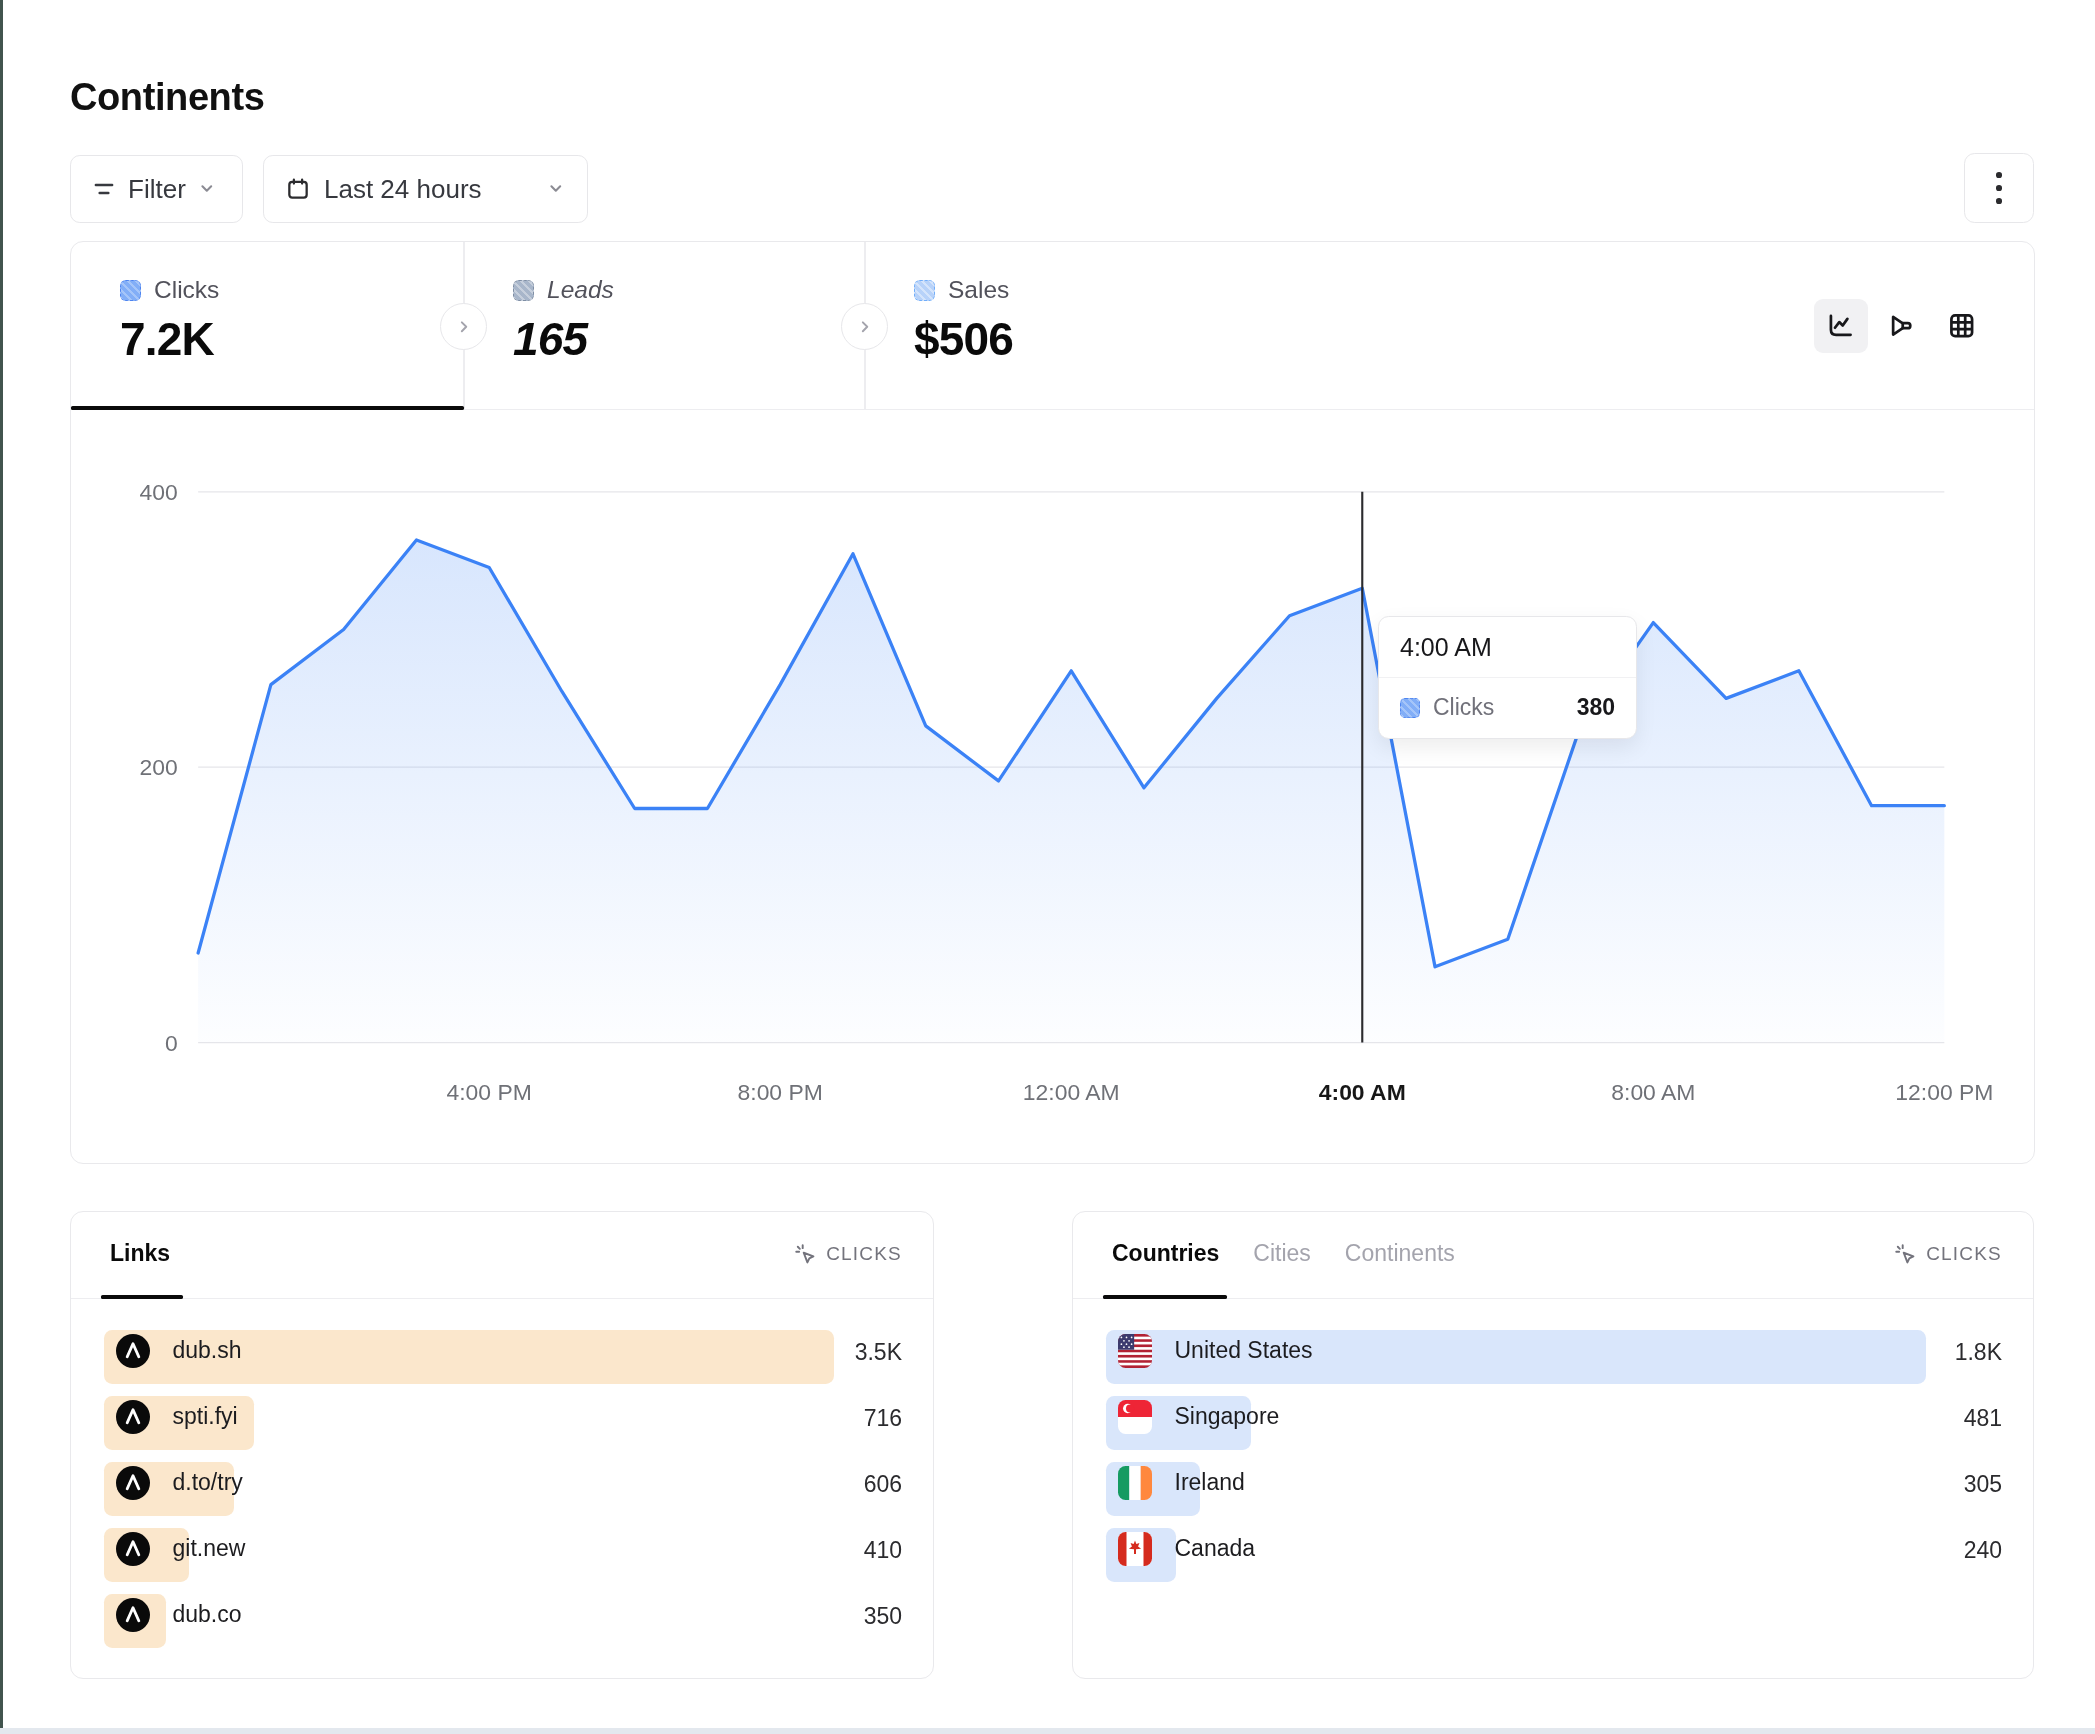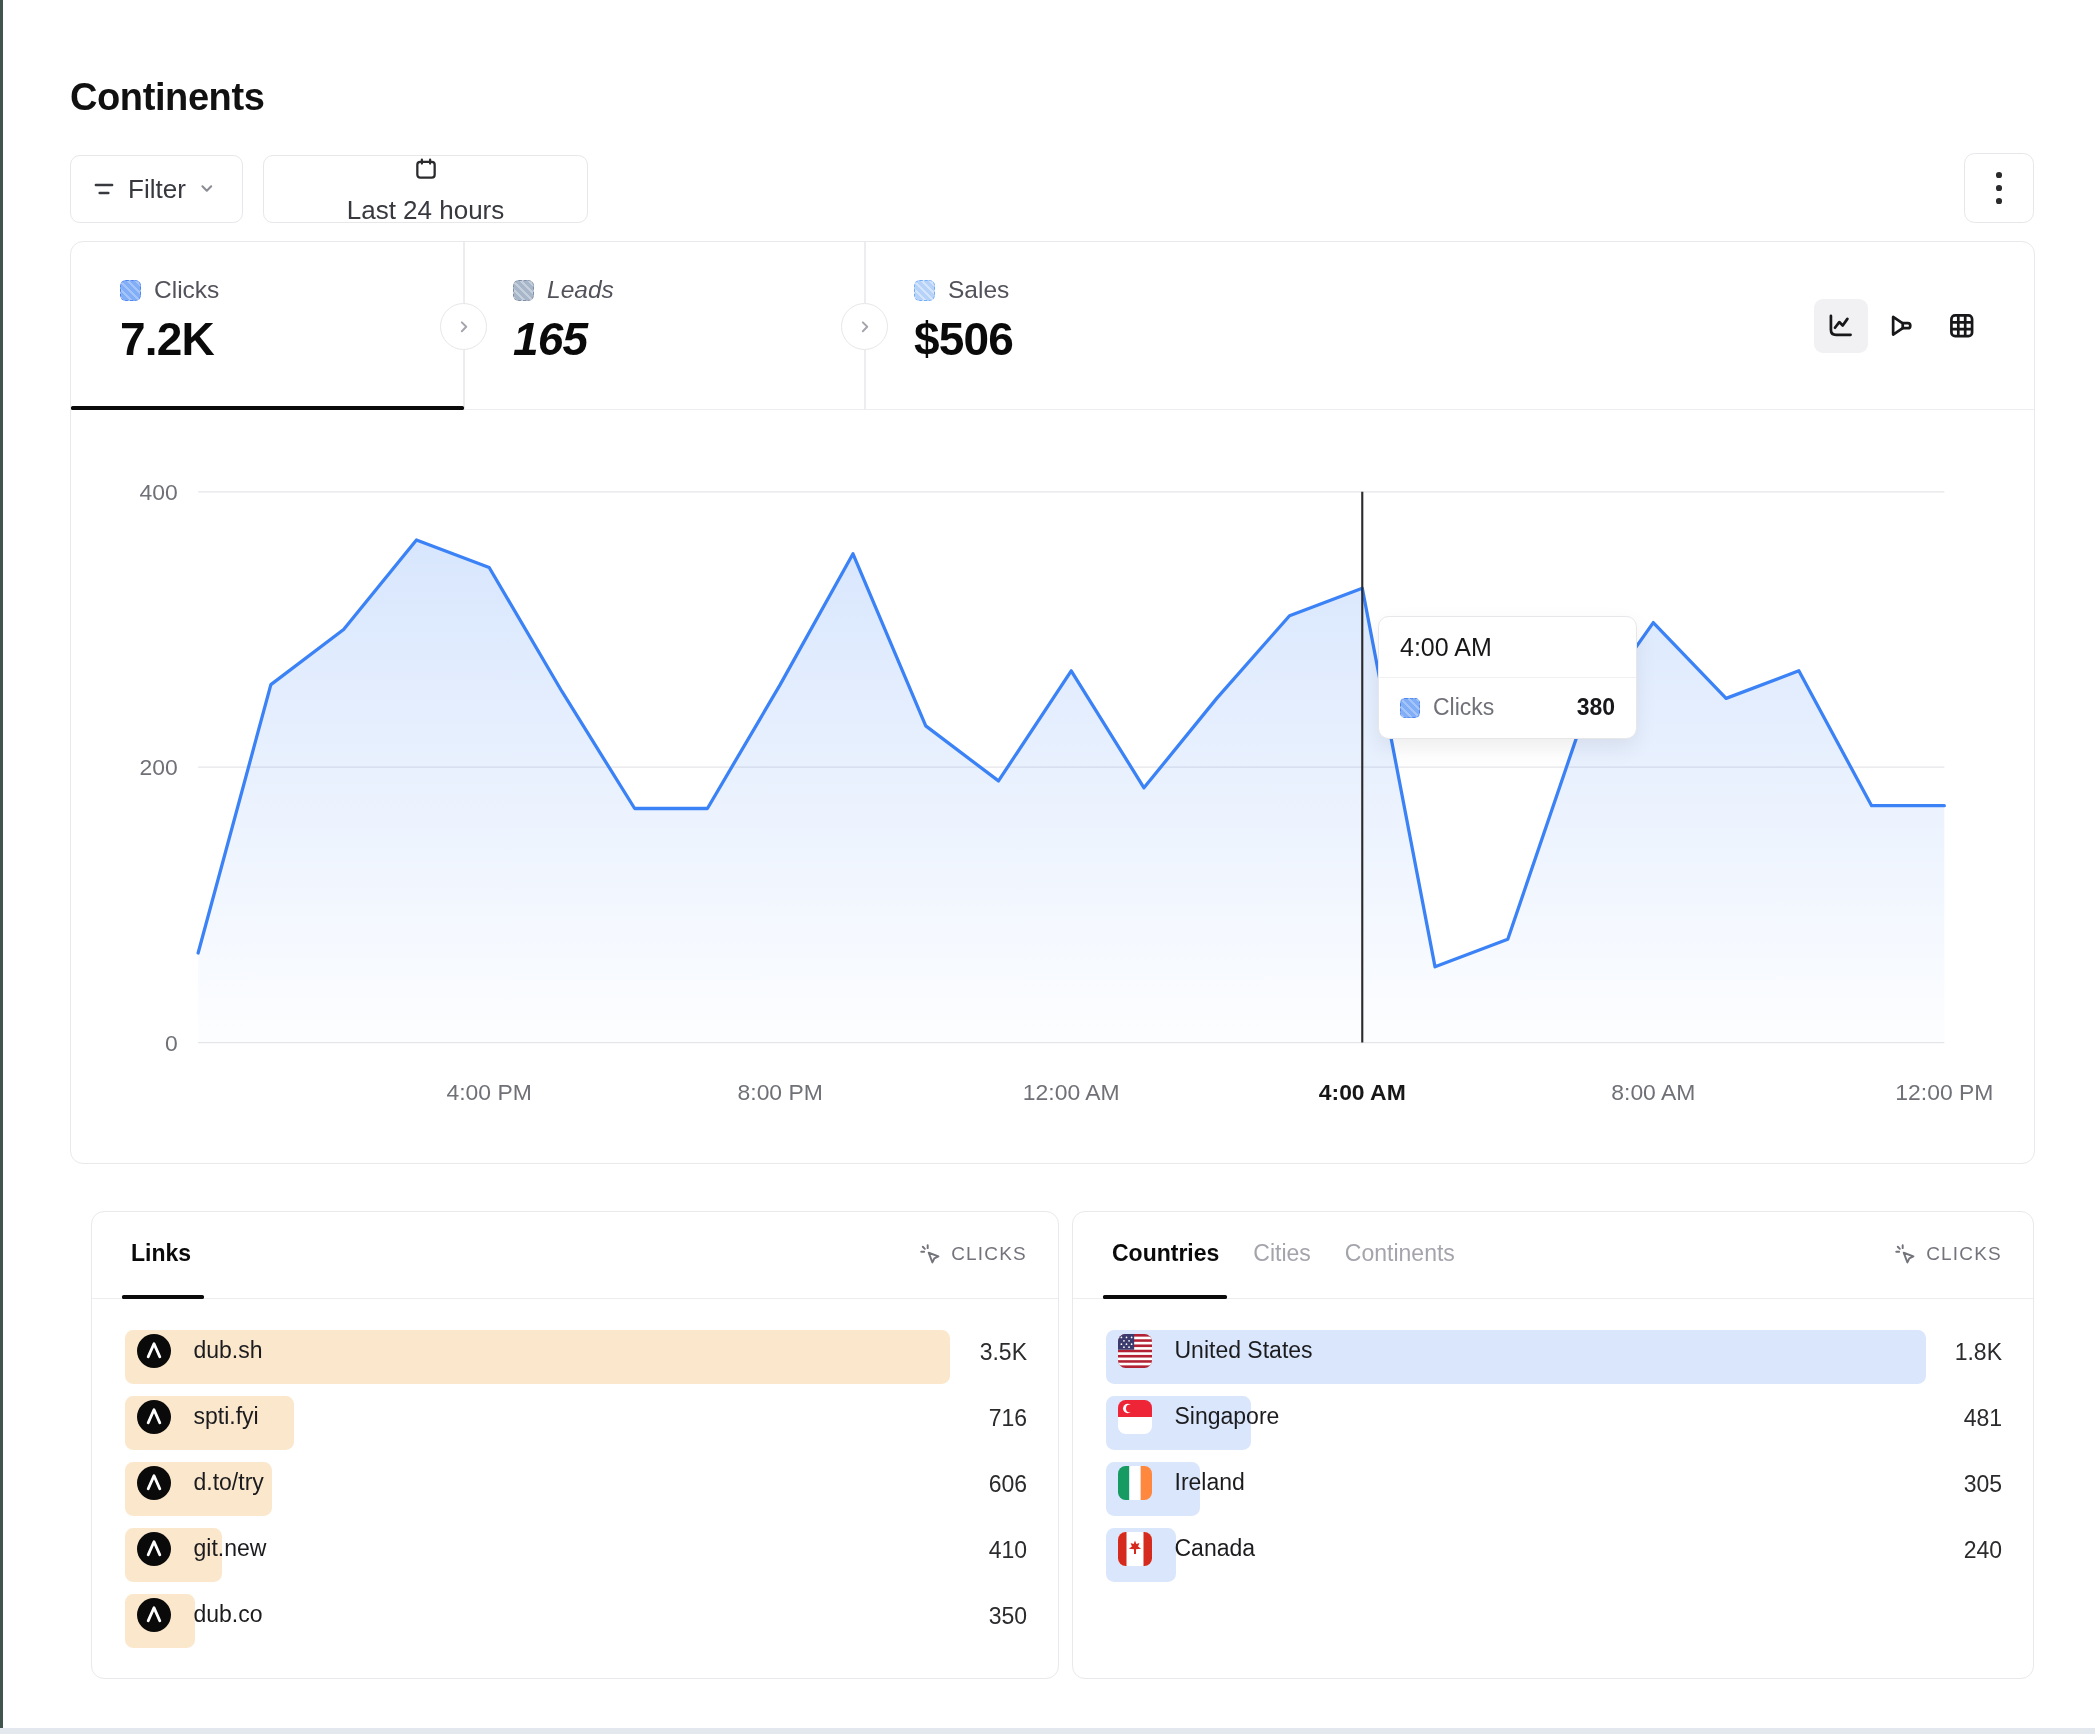--- a/index.html
+++ b/index.html
@@ -16,21 +16,21 @@
 
   
   .page-title{left:70px;top:51px;font-size:38px;font-weight:700;color:#111111;letter-spacing:-0.4px;}
 
   
   .btn{
     display:flex;align-items:center;background:#fff;border:1.6px solid #e7e7ea;
     border-radius:9.8px;box-sizing:border-box;cursor:pointer;
   }
   .btn-filter{left:70px;top:155px;width:173px;height:68px;padding:0 19.6px;gap:11.5px;}
-  .btn-date{left:263px;top:155px;width:325px;height:68px;padding:0 21px;gap:13px;flex-direction:column;}
+  .btn-date{left:263px;top:155px;width:325px;height:68px;padding:0 21px;gap:13px;}
   .btn-label{font-size:26px;color:#37393f;font-weight:500;white-space:nowrap;}
   .btn-date .spacer{flex:1;}
   .btn-kebab{left:1964px;top:153px;width:70px;height:70px;border-radius:10.6px;
     display:flex;flex-direction:column;align-items:center;justify-content:center;gap:7.4px;}
   .btn-kebab i{width:5.7px;height:5.7px;border-radius:50%;background:#2b2b2e;display:block;}
 
   
   .main-card{left:70px;top:241px;width:1965px;height:923px;border:1.6px solid #e9e9ec;border-radius:13px;box-sizing:border-box;background:#fff;}
   .tabs-row{position:absolute;left:0;top:0;width:100%;height:168px;border-bottom:1.6px solid #ededf0;box-sizing:border-box;}
   .stat-tab{position:absolute;top:0;height:168px;box-sizing:border-box;padding:34px 0 0 49px;cursor:pointer;}
@@ -65,21 +65,21 @@
     box-shadow:0 8.2px 21px rgba(0,0,0,.07);box-sizing:border-box;z-index:5;
   }
   .tooltip .tt-title{padding:16.4px 21px 14.7px 21px;font-size:25px;color:#18181b;border-bottom:1.6px solid #f1f1f3;}
   .tooltip .tt-row{display:flex;align-items:center;gap:13px;padding:16.4px 21px;}
   .tooltip .tt-chip{width:18px;height:18px;border-radius:4.9px;}
   .tooltip .tt-series{font-size:23px;color:#71717a;flex:1;}
   .tooltip .tt-value{font-size:23px;font-weight:700;color:#18181b;}
 
   
   .panel{border:1.6px solid #e9e9ec;border-radius:13px;box-sizing:border-box;background:#fff;top:1211px;height:468px;}
-  .panel-links{left:70px;width:968px;margin-left:21px;}
+  .panel-links{left:70px;width:864px;}
   .panel-countries{left:1072px;width:962px;padding-left:24px;}
   .panel-header{position:absolute;left:0;top:0;width:100%;height:87px;border-bottom:1.6px solid #ededf0;box-sizing:border-box;}
   .panel-tabs{position:absolute;left:39px;top:28px;display:flex;gap:34px;}
   .panel-tab{font-size:23px;font-weight:500;color:#a4a4ad;cursor:pointer;white-space:nowrap;}
   .panel-tab.active{color:#0a0a0a;font-weight:600;}
   .panel-tab-underline{position:absolute;top:83px;height:4.1px;background:#0a0a0a;border-radius:1.6px;}
   .metric-badge{position:absolute;right:31px;top:29.5px;display:flex;align-items:center;gap:8.2px;}
   .metric-label{font-size:19px;color:#73737c;letter-spacing:1.2px;font-weight:500;}
   .rows{position:absolute;left:33px;right:31px;top:112px;}
   .panel-row{position:relative;height:66px;cursor:pointer;}

